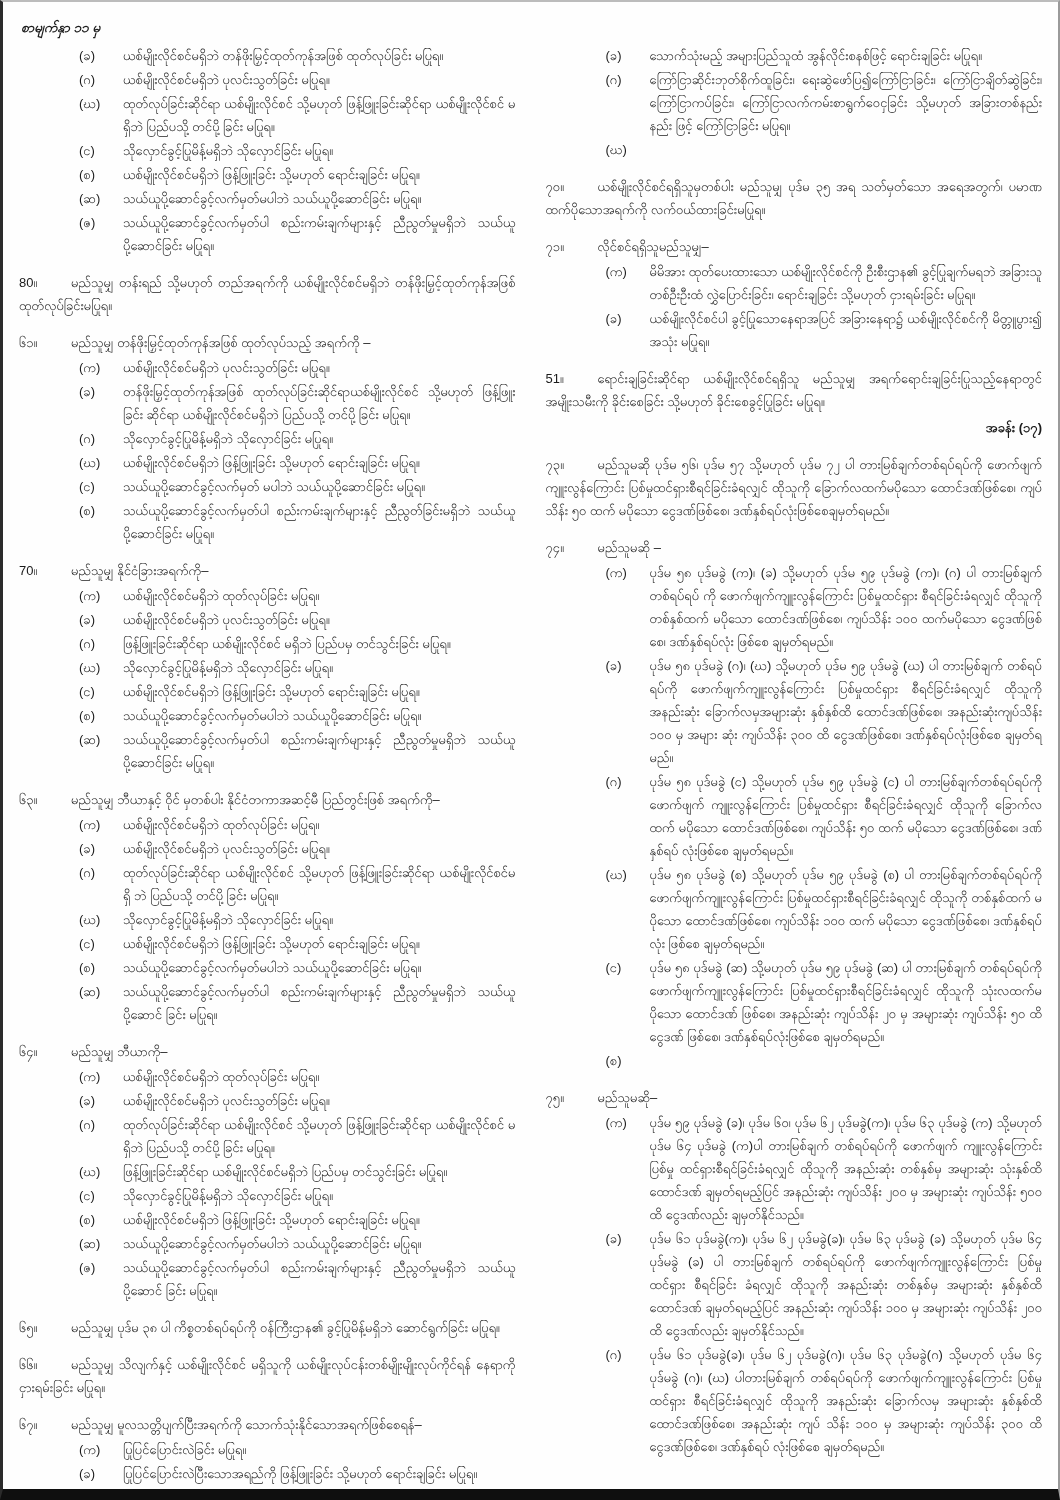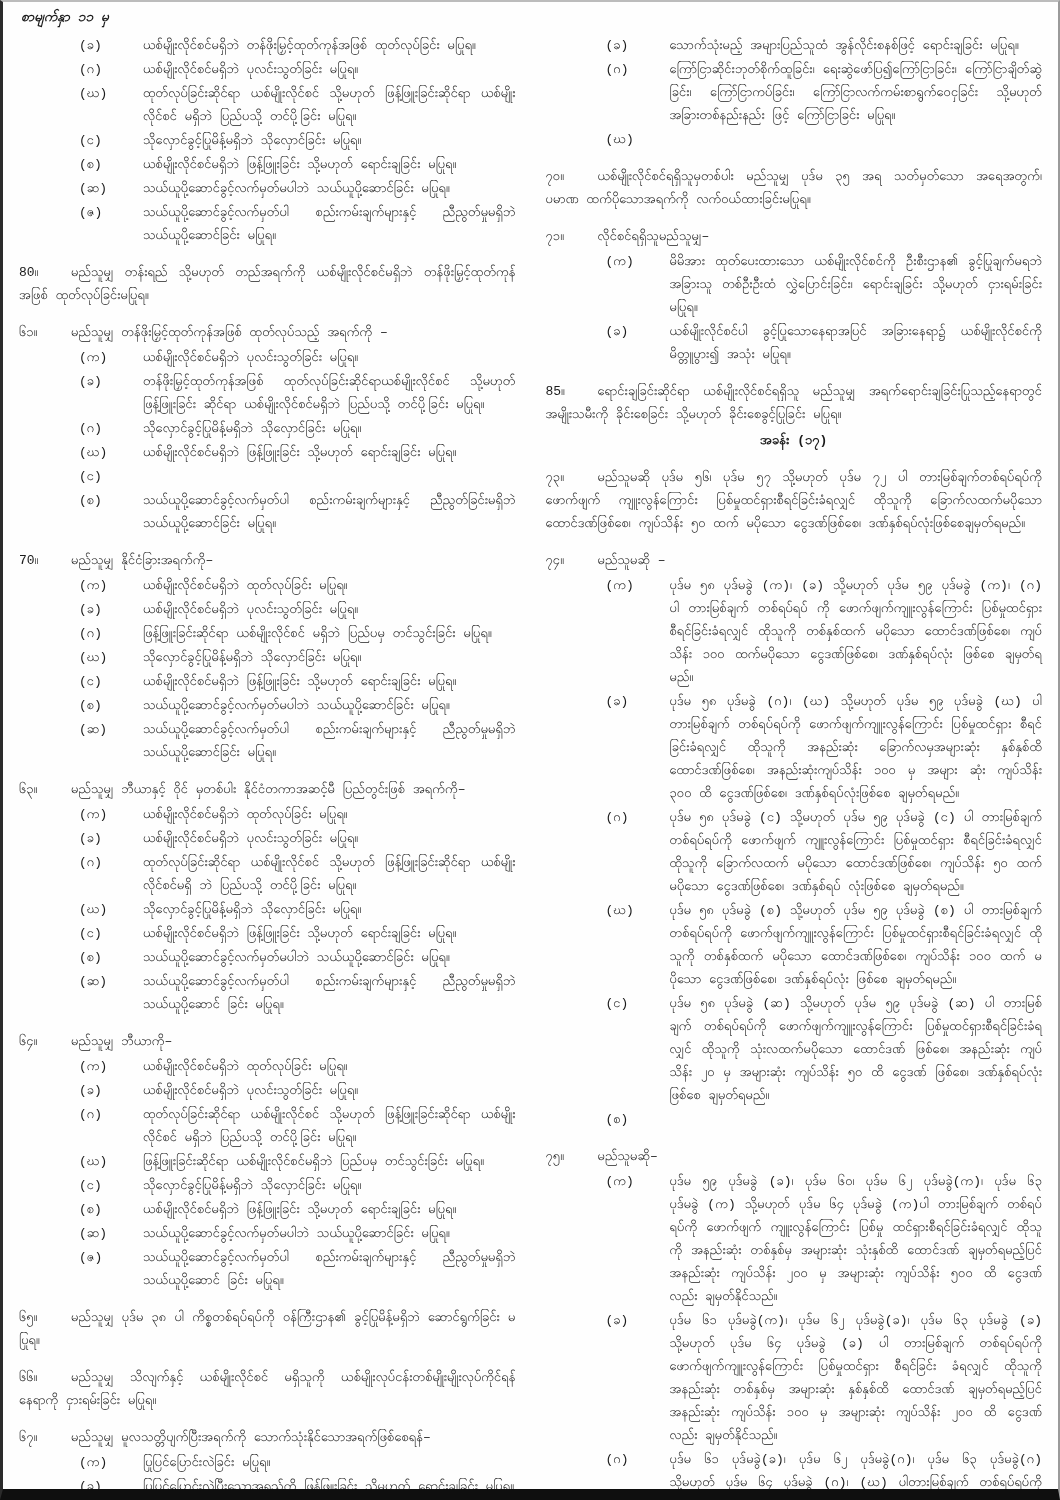--- a/index.html
+++ b/index.html
@@ -8,42 +8,42 @@
     width: 1060px;
     height: 1500px;
     box-sizing: border-box;
     margin: 0 auto;
     background: #fefefe;
     color: #1b1b1b;
     border-left: 3px solid #2b2b2b;
     border-top: 2px solid #bcbcbc;
     border-right: 2px solid #9a9a9a;
     border-bottom: 11px solid #0f0f0f;
-    padding: 4px 16px 6px 16px;
-    font-family: Liberation Mono, monospace;
+    padding: 14px 16px 6px 16px;
+    font-family: Liberation Sans, sans-serif;
     font-size: 13px;
     line-height: 23px;
     overflow: hidden;
   }
   .page-header {
     font-weight: bold;
     font-style: italic;
     margin: 0 0 4px 2px;
     font-size: 13.5px;
   }
   .content { display: flex; gap: 30px; }
   .col { flex: 1 1 0; min-width: 0; }
   .para { margin: 14px 0 2px 0; text-align: justify; }
   .num { display: inline-block; min-width: 52px; }
   .items { margin-left: 60px; }
   .item { display: flex; margin: 1px 0; }
   .item .label { flex: 0 0 44px; }
-  .item .itext { flex: 1 1 auto; text-align: justify; margin-left: 20px; }
+  .item .itext { flex: 1 1 auto; text-align: justify; }
   .chapter-line {
-    text-align: center;
+    text-align: right;
     font-weight: bold;
     margin: 3px 0;
   }
 </style>
 </head>
 <body>
 
 <div class="page">
   <div class="page-header">စာမျက်နှာ ၁၁ မှ</div>
   <div class="content">
@@ -92,20 +92,21 @@
           <div class="item">
             <span class="label">(ဂ)</span>
             <span class="itext">သိုလှောင်ခွင့်ပြုမိန့်မရှိဘဲ သိုလှောင်ခြင်း မပြုရ။</span>
           </div>
           <div class="item">
             <span class="label">(ဃ)</span>
             <span class="itext">ယစ်မျိုးလိုင်စင်မရှိဘဲ ဖြန့်ဖြူးခြင်း သို့မဟုတ် ရောင်းချခြင်း မပြုရ။</span>
           </div>
           <div class="item">
             <span class="label">(င)</span>
+            <span class="itext">သယ်ယူပို့ဆောင်ခွင့်လက်မှတ် မပါဘဲ သယ်ယူပို့ဆောင်ခြင်း မပြုရ။</span>
           </div>
           <div class="item">
             <span class="label">(စ)</span>
             <span class="itext">သယ်ယူပို့ဆောင်ခွင့်လက်မှတ်ပါ စည်းကမ်းချက်များနှင့် ညီညွတ်ခြင်းမရှိဘဲ သယ်ယူပို့ဆောင်ခြင်း မပြုရ။</span>
           </div>
         </div>
         <div class="para"><span class="num">70။</span><span class="ptext">မည်သူမျှ နိုင်ငံခြားအရက်ကို–</span></div>
         <div class="items">
           <div class="item">
             <span class="label">(က)</span>
@@ -245,21 +246,21 @@
         <div class="items">
           <div class="item">
             <span class="label">(က)</span>
             <span class="itext">မိမိအား ထုတ်ပေးထားသော ယစ်မျိုးလိုင်စင်ကို ဦးစီးဌာန၏ ခွင့်ပြုချက်မရဘဲ အခြားသူ တစ်ဦးဦးထံ လွှဲပြောင်းခြင်း၊ ရောင်းချခြင်း သို့မဟုတ် ငှားရမ်းခြင်း မပြုရ။</span>
           </div>
           <div class="item">
             <span class="label">(ခ)</span>
             <span class="itext">ယစ်မျိုးလိုင်စင်ပါ ခွင့်ပြုသောနေရာအပြင် အခြားနေရာ၌ ယစ်မျိုးလိုင်စင်ကို မိတ္တူပွား၍ အသုံး မပြုရ။</span>
           </div>
         </div>
-        <div class="para"><span class="num">85။</span><span class="ptext">ရောင်းချခြင်းဆိုင်ရာ ယစ်မျိုးလိုင်စင်ရရှိသူ မည်သူမျှ အရက်ရောင်းချခြင်းပြုသည့်နေရာတွင် အမျိုးသမီးကို ခိုင်းစေခြင်း သို့မဟုတ် ခိုင်းစေခွင့်ပြုခြင်း မပြုရ။</span></div>
+        <div class="para"><span class="num">51။</span><span class="ptext">ရောင်းချခြင်းဆိုင်ရာ ယစ်မျိုးလိုင်စင်ရရှိသူ မည်သူမျှ အရက်ရောင်းချခြင်းပြုသည့်နေရာတွင် အမျိုးသမီးကို ခိုင်းစေခြင်း သို့မဟုတ် ခိုင်းစေခွင့်ပြုခြင်း မပြုရ။</span></div>
         <div class="chapter-line">အခန်း (၁၇)</div>
         <div class="para"><span class="num">၇၃။</span><span class="ptext">မည်သူမဆို ပုဒ်မ ၅၆၊ ပုဒ်မ ၅၇ သို့မဟုတ် ပုဒ်မ ၇၂ ပါ တားမြစ်ချက်တစ်ရပ်ရပ်ကို ဖောက်ဖျက် ကျူးလွန်ကြောင်း ပြစ်မှုထင်ရှားစီရင်ခြင်းခံရလျှင် ထိုသူကို ခြောက်လထက်မပိုသော ထောင်ဒဏ်ဖြစ်စေ၊ ကျပ်သိန်း ၅၀ ထက် မပိုသော ငွေဒဏ်ဖြစ်စေ၊ ဒဏ်နှစ်ရပ်လုံးဖြစ်စေချမှတ်ရမည်။</span></div>
         <div class="para"><span class="num">၇၄။</span><span class="ptext">မည်သူမဆို –</span></div>
         <div class="items">
           <div class="item">
             <span class="label">(က)</span>
             <span class="itext">ပုဒ်မ ၅၈ ပုဒ်မခွဲ (က)၊ (ခ) သို့မဟုတ် ပုဒ်မ ၅၉ ပုဒ်မခွဲ (က)၊ (ဂ) ပါ တားမြစ်ချက် တစ်ရပ်ရပ် ကို ဖောက်ဖျက်ကျူးလွန်ကြောင်း ပြစ်မှုထင်ရှား စီရင်ခြင်းခံရလျှင် ထိုသူကို တစ်နှစ်ထက် မပိုသော ထောင်ဒဏ်ဖြစ်စေ၊ ကျပ်သိန်း ၁၀၀ ထက်မပိုသော ငွေဒဏ်ဖြစ်စေ၊ ဒဏ်နှစ်ရပ်လုံး ဖြစ်စေ ချမှတ်ရမည်။</span>
           </div>
           <div class="item">
             <span class="label">(ခ)</span>

